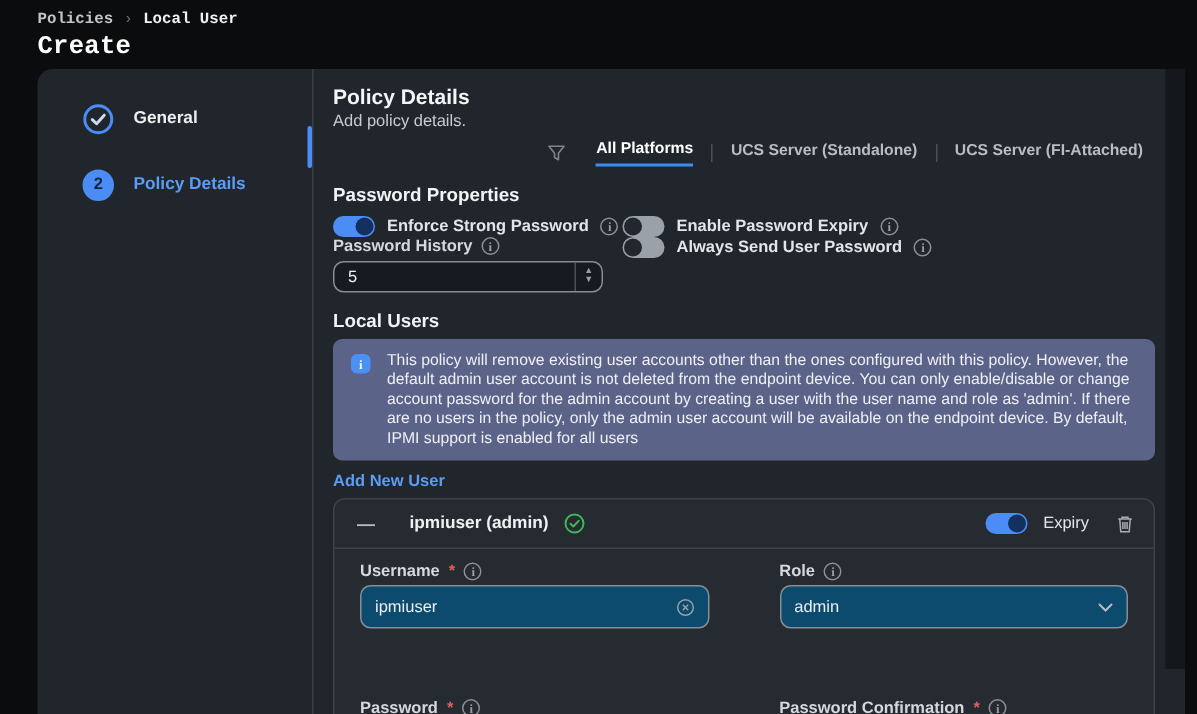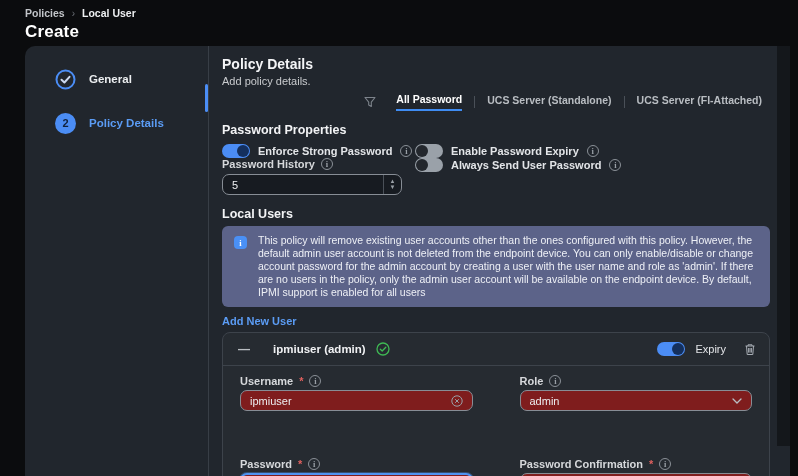--- a/index.html
+++ b/index.html
@@ -1,20 +1,20 @@
 <!DOCTYPE html>
 <html><head>
 <meta charset="utf-8">
 <style>
   * { margin:0; padding:0; box-sizing:border-box; }
   html,body { width:798px; height:476px; overflow:hidden; }
   body { background:#0b0c0e; font-family:"Liberation Sans", sans-serif; color:#e8eaec; position:relative; }
 
   
-  .top-header { position:absolute; left:0; top:0; width:100%; height:40px; background:#0b0c0e; padding:7px 0 0 25px; }
+  .top-header { position:absolute; left:0; top:0; width:100%; height:40px; background:#0b0c0e; padding:7px 0 0 25px;font-family:Liberation Mono, monospace; }
   .breadcrumb { display:flex; align-items:center; gap:7px; font-size:10.5px; }
   .crumb-root { color:#c2c5c9; font-weight:700; cursor:pointer; }
   .crumb-sep { color:#6c7178; font-size:10px; }
   .crumb-current { color:#eef0f2; font-weight:700; }
   .page-title { margin-top:3px; font-size:17px; font-weight:700; color:#ffffff; letter-spacing:.2px; }
 
   
   .panel { position:absolute; left:25px; top:46px; right:8px; bottom:0; background:#21262d; border-radius:10px 10px 0 0; display:flex; }
 
   
@@ -79,21 +79,21 @@
   .user-card { margin-top:5px; background:#262b31; border:1px solid #3d434b; border-radius:8px; }
   .card-header { height:32px; display:flex; align-items:center; padding:0 13px 0 15px; gap:10px; }
   .collapse-icon { color:#b9bdc2; font-size:12px; font-weight:700; cursor:pointer; }
   .user-title { font-size:11.5px; font-weight:700; color:#f0f1f3; margin-left:13px; }
   .spacer { flex:1; }
   .enable-label { font-size:11px; color:#e3e5e8; }
   .trash-btn { margin-left:8px; cursor:pointer; display:flex; }
   .card-divider { height:1px; background:#3d434b; }
   .card-body { padding:9px 17px 10px 17px; display:grid; grid-template-columns:1fr 1fr; column-gap:12px; row-gap:7px;gap:47px; }
   .field { }
-  .input-box { margin-top:3px; height:21px; background:#7f1d1d; border:1px solid #878d95; border-radius:7px; display:flex; align-items:center; padding:0 9px; gap:6px; }
+  .input-box { margin-top:3px; height:29px; background:#0c4a6e; border:1px solid #878d95; border-radius:7px; display:flex; align-items:center; padding:0 9px; gap:6px; }
   .input-box input { flex:1; background:transparent; border:none; outline:none; color:#eceef0; font-size:11px; min-width:0; font-family:"Liberation Sans", sans-serif; }
   .clear-icon, .chevron-icon { display:flex; cursor:pointer; }
   .select-value { flex:1; font-size:11px; color:#eceef0; }
   .input-box.focused { border:2px solid #4f94f2; box-shadow:0 0 0 1px rgba(79,148,242,.35); padding:0 8px; }
   .pw-dots { font-size:11px; letter-spacing:1px; color:#fff; line-height:13px; }
   .pw-dots.selected { background:#2f62c4; padding:1px 2px; }
   .show-link { font-size:10.5px; font-weight:700; color:#5b9cf5; cursor:pointer; }
 
   
   .footer { margin-top:auto; height:30px; border-top:1px solid #383e46; display:flex; align-items:center; margin-right:-20px; padding-right:8px; }
@@ -141,21 +141,21 @@
 
     <div class="content-title">Policy Details</div>
     <div class="content-subtitle">Add policy details.</div>
 
     <div class="tabs-row">
       <span class="filter-icon">
         <svg width="12" height="12" viewBox="0 0 12 12">
             <path d="M1 1.5 H11 L7.3 6.2 V10.5 L4.7 9 V6.2 Z" fill="none" stroke="#7d838b" stroke-width="1.1" stroke-linejoin="round"></path>
           </svg>
       </span>
-      <span class="tab active">All Password</span>
+      <span class="tab active">All Platforms</span>
       <span class="tab-sep"></span>
       <span class="tab">UCS Server (Standalone)</span>
       <span class="tab-sep"></span>
       <span class="tab">UCS Server (FI-Attached)</span>
     </div>
 
     <div class="section-heading">Password Properties</div>
 
     <div class="toggle-grid-row">
       <div class="cell-left">

